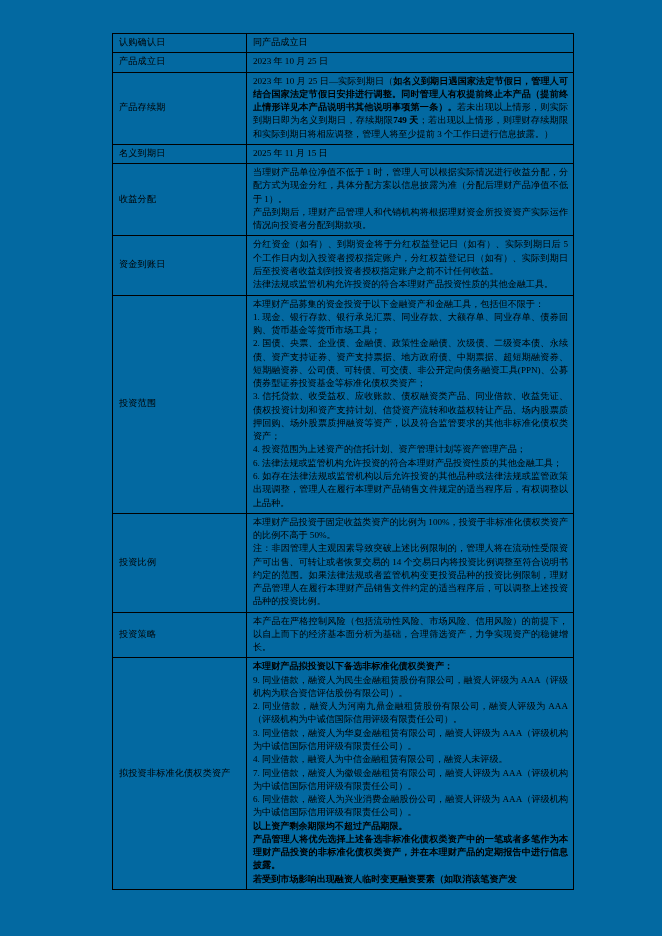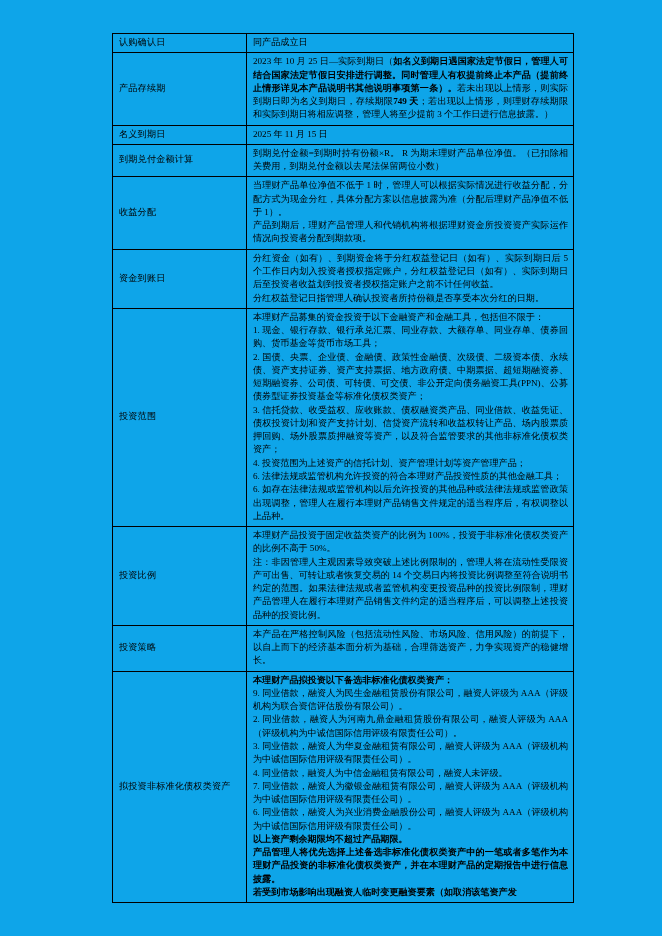--- a/index.html
+++ b/index.html
@@ -11,21 +11,21 @@
     width: 662px;
     height: 936px;
     font-family: "Liberation Serif", "DejaVu Serif", serif;
     color: #000000;
     overflow: hidden;
   }
   .page {
     position: relative;
     width: 662px;
     height: 936px;
-    background: #0ea5e9;
+    background: #0369a1;
     box-sizing: border-box;
   }
   .doc-table {
     position: absolute;
     left: 112px;
     top: 33px;
     width: 437px;
     border-collapse: collapse;
     table-layout: fixed;
   }
@@ -65,49 +65,49 @@
 <div class="page">
   <table class="doc-table">
     <tbody>
         <tr>
           <td class="label-cell">认购确认日</td>
           <td class="value-cell">
             <p class="para"><span>同产品成立日</span></p>
           </td>
         </tr>
         <tr>
+          <td class="label-cell">产品成立日</td>
+          <td class="value-cell">
+            <p class="para"><span>2023 年 10 月 25 日</span></p>
+          </td>
+        </tr>
+        <tr>
           <td class="label-cell">产品存续期</td>
           <td class="value-cell">
             <p class="para"><span>2023 年 10 月 25 日—实际到期日（</span><span class="b">如名义到期日遇国家法定节假日，管理人可结合国家法定节假日安排进行调整。同时管理人有权提前终止本产品（提前终止情形详见本产品说明书其他说明事项第一条）。</span><span>若未出现以上情形，则实际到期日即为名义到期日，存续期限</span><span class="b">749 天</span><span>；若出现以上情形，则理财存续期限和实际到期日将相应调整，管理人将至少提前 3 个工作日进行信息披露。）</span></p>
           </td>
         </tr>
         <tr>
           <td class="label-cell">名义到期日</td>
           <td class="value-cell">
             <p class="para"><span>2025 年 11 月 15 日</span></p>
-          </td>
-        </tr>
-        <tr>
-          <td class="label-cell">到期兑付金额计算</td>
-          <td class="value-cell">
-            <p class="para"><span>到期兑付金额=到期时持有份额×R。 R 为期末理财产品单位净值。（已扣除相关费用，到期兑付金额以去尾法保留两位小数）</span></p>
           </td>
         </tr>
         <tr>
           <td class="label-cell">收益分配</td>
           <td class="value-cell">
             <p class="para"><span>当理财产品单位净值不低于 1 时，管理人可以根据实际情况进行收益分配，分配方式为现金分红，具体分配方案以信息披露为准（分配后理财产品净值不低于 1）。</span></p>
             <p class="para"><span>产品到期后，理财产品管理人和代销机构将根据理财资金所投资资产实际运作情况向投资者分配到期款项。</span></p>
           </td>
         </tr>
         <tr>
           <td class="label-cell">资金到账日</td>
           <td class="value-cell">
             <p class="para"><span>分红资金（如有）、到期资金将于分红权益登记日（如有）、实际到期日后 5 个工作日内划入投资者授权指定账户，分红权益登记日（如有）、实际到期日后至投资者收益划到投资者授权指定账户之前不计任何收益。</span></p>
-            <p class="para"><span>分红权益登记日指管理人确认投资者所持份额是否享受本次分红的日期。</span></p>
+            <p class="para"><span>法律法规或监管机构允许投资的符合本理财产品投资性质的其他金融工具。</span></p>
           </td>
         </tr>
         <tr>
           <td class="label-cell">投资范围</td>
           <td class="value-cell">
             <p class="para"><span>本理财产品募集的资金投资于以下金融资产和金融工具，包括但不限于：</span></p>
             <p class="para"><span>1. 现金、银行存款、银行承兑汇票、同业存款、大额存单、同业存单、债券回购、货币基金等货币市场工具；</span></p>
             <p class="para"><span>2. 国债、央票、企业债、金融债、政策性金融债、次级债、二级资本债、永续债、资产支持证券、资产支持票据、地方政府债、中期票据、超短期融资券、短期融资券、公司债、可转债、可交债、非公开定向债务融资工具(PPN)、公募债券型证券投资基金等标准化债权类资产；</span></p>
             <p class="para"><span>3. 信托贷款、收受益权、应收账款、债权融资类产品、同业借款、收益凭证、债权投资计划和资产支持计划、信贷资产流转和收益权转让产品、场内股票质押回购、场外股票质押融资等资产，以及符合监管要求的其他非标准化债权类资产；</span></p>
             <p class="para"><span>4. 投资范围为上述资产的信托计划、资产管理计划等资产管理产品；</span></p>

